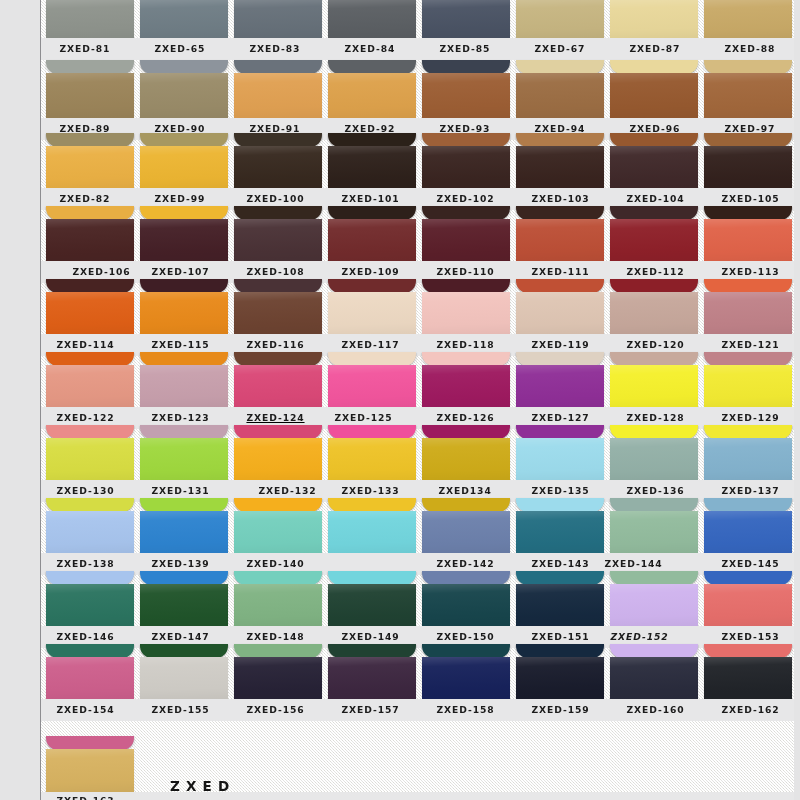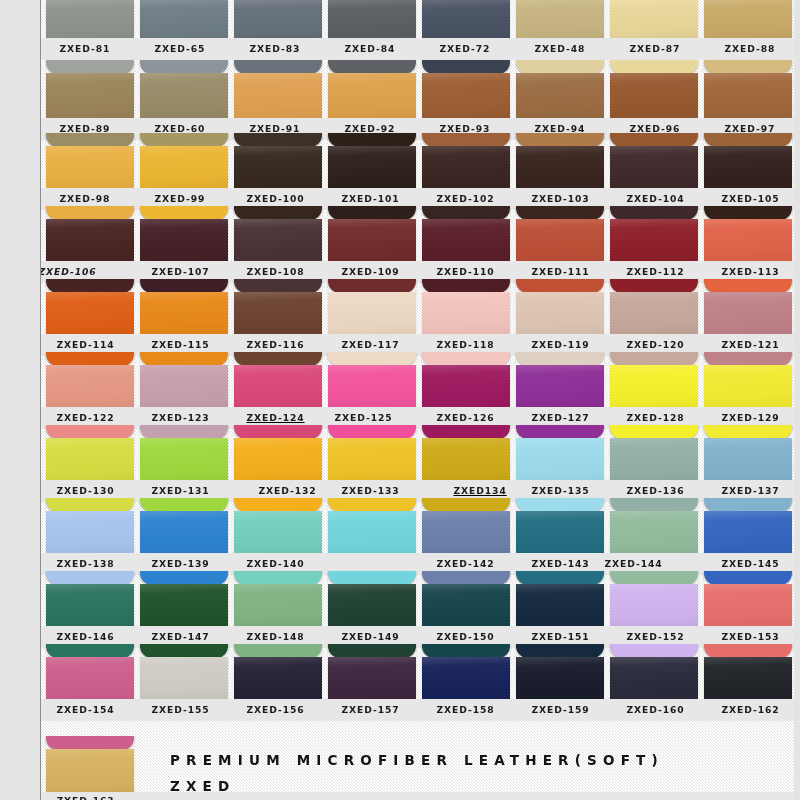--- a/index.html
+++ b/index.html
@@ -141,24 +141,24 @@
           <div class="lblcell" style="left: 135px; width: 90px;">
             <span class="code">ZXED-65</span>
           </div>
           <div class="lblcell" style="left: 230px; width: 90px;">
             <span class="code">ZXED-83</span>
           </div>
           <div class="lblcell" style="left: 325px; width: 90px;">
             <span class="code">ZXED-84</span>
           </div>
           <div class="lblcell" style="left: 420px; width: 90px;">
-            <span class="code">ZXED-72</span>
-          </div>
-          <div class="lblcell" style="left: 515px; width: 90px;">
-            <span class="code">ZXED-48</span>
+            <span class="code">ZXED-85</span>
+          </div>
+          <div class="lblcell" style="left: 515px; width: 90px;">
+            <span class="code">ZXED-67</span>
           </div>
           <div class="lblcell" style="left: 610px; width: 90px;">
             <span class="code">ZXED-87</span>
           </div>
           <div class="lblcell" style="left: 705px; width: 90px;">
             <span class="code">ZXED-88</span>
           </div>
         </div>
       </div>
       <div class="row" style="top: 60px; height: 80px;">
@@ -192,21 +192,21 @@
         </div>
         <div class="swatch" style="left: 704px; width: 88px; top: 0px; height: 58px;">
           <div class="prevlip" style="left: 0px; right: 0px; background: rgb(213, 187, 128);"></div>
           <div class="face" style="background: rgb(161, 103, 59); top: 13px;"></div>
         </div>
         <div class="band" style="top: 58px; height: 22px;">
           <div class="lblcell" style="left: 40px; width: 90px;">
             <span class="code">ZXED-89</span>
           </div>
           <div class="lblcell" style="left: 135px; width: 90px;">
-            <span class="code">ZXED-60</span>
+            <span class="code">ZXED-90</span>
           </div>
           <div class="lblcell" style="left: 230px; width: 90px;">
             <span class="code">ZXED-91</span>
           </div>
           <div class="lblcell" style="left: 325px; width: 90px;">
             <span class="code">ZXED-92</span>
           </div>
           <div class="lblcell" style="left: 420px; width: 90px;">
             <span class="code">ZXED-93</span>
           </div>
@@ -249,21 +249,21 @@
         <div class="swatch" style="left: 610px; width: 88px; top: 0px; height: 55px;">
           <div class="prevlip" style="left: 0px; right: 0px; background: rgb(150, 88, 47);"></div>
           <div class="face" style="background: rgb(64, 41, 42); top: 13px;"></div>
         </div>
         <div class="swatch" style="left: 704px; width: 88px; top: 0px; height: 55px;">
           <div class="prevlip" style="left: 0px; right: 0px; background: rgb(154, 100, 56);"></div>
           <div class="face" style="background: rgb(51, 33, 29); top: 13px;"></div>
         </div>
         <div class="band" style="top: 55px; height: 22px;">
           <div class="lblcell" style="left: 40px; width: 90px;">
-            <span class="code">ZXED-98</span>
+            <span class="code">ZXED-82</span>
           </div>
           <div class="lblcell" style="left: 135px; width: 90px;">
             <span class="code">ZXED-99</span>
           </div>
           <div class="lblcell" style="left: 230px; width: 90px;">
             <span class="code">ZXED-100</span>
           </div>
           <div class="lblcell" style="left: 325px; width: 90px;">
             <span class="code">ZXED-101</span>
           </div>
@@ -308,21 +308,21 @@
         </div>
         <div class="swatch" style="left: 610px; width: 88px; top: 0px; height: 55px;">
           <div class="prevlip" style="left: 0px; right: 0px; background: rgb(63, 40, 41);"></div>
           <div class="face" style="background: rgb(142, 32, 41); top: 13px;"></div>
         </div>
         <div class="swatch" style="left: 704px; width: 88px; top: 0px; height: 55px;">
           <div class="prevlip" style="left: 0px; right: 0px; background: rgb(50, 32, 25);"></div>
           <div class="face" style="background: rgb(224, 99, 73); top: 13px;"></div>
         </div>
         <div class="band" style="top: 55px; height: 22px;">
-          <div class="lblcell" style="left: 22px; width: 90px; font-style: italic;">
+          <div class="lblcell" style="left: 56px; width: 90px;">
             <span class="code">ZXED-106</span>
           </div>
           <div class="lblcell" style="left: 135px; width: 90px;">
             <span class="code">ZXED-107</span>
           </div>
           <div class="lblcell" style="left: 230px; width: 90px;">
             <span class="code">ZXED-108</span>
           </div>
           <div class="lblcell" style="left: 325px; width: 90px;">
             <span class="code">ZXED-109</span>
@@ -500,21 +500,21 @@
           </div>
           <div class="lblcell" style="left: 135px; width: 90px;">
             <span class="code">ZXED-131</span>
           </div>
           <div class="lblcell" style="left: 242px; width: 90px;">
             <span class="code">ZXED-132</span>
           </div>
           <div class="lblcell" style="left: 325px; width: 90px;">
             <span class="code">ZXED-133</span>
           </div>
-          <div class="lblcell" style="left: 435px; width: 90px; text-decoration: underline;">
+          <div class="lblcell" style="left: 420px; width: 90px;">
             <span class="code">ZXED134</span>
           </div>
           <div class="lblcell" style="left: 515px; width: 90px;">
             <span class="code">ZXED-135</span>
           </div>
           <div class="lblcell" style="left: 610px; width: 90px;">
             <span class="code">ZXED-136</span>
           </div>
           <div class="lblcell" style="left: 705px; width: 90px;">
             <span class="code">ZXED-137</span>
@@ -626,21 +626,21 @@
           </div>
           <div class="lblcell" style="left: 325px; width: 90px;">
             <span class="code">ZXED-149</span>
           </div>
           <div class="lblcell" style="left: 420px; width: 90px;">
             <span class="code">ZXED-150</span>
           </div>
           <div class="lblcell" style="left: 515px; width: 90px;">
             <span class="code">ZXED-151</span>
           </div>
-          <div class="lblcell" style="left: 610px; width: 90px;">
+          <div class="lblcell" style="left: 594px; width: 90px; font-style: italic;">
             <span class="code">ZXED-152</span>
           </div>
           <div class="lblcell" style="left: 705px; width: 90px;">
             <span class="code">ZXED-153</span>
           </div>
         </div>
       </div>
       <div class="row" style="top: 644px; height: 77px;">
         <div class="swatch" style="left: 46px; width: 88px; top: 0px; height: 55px;">
           <div class="prevlip" style="left: 0px; right: 0px; background: rgb(43, 116, 96);"></div>
@@ -711,16 +711,15 @@
             <span class="code">ZXED-163</span>
           </div>
         </div>
       </div>
     </div>
 
   <div class="gutter-left"></div>
   <div class="rule-left"></div>
   <div class="gutter-right"></div>
 
-  <div class="brand brand-1">PREMIUM MICROFIBER LEATHER(SOFT)</div>
   <div class="brand brand-2">ZXED</div>
 
 </div>
 
 </body></html>

